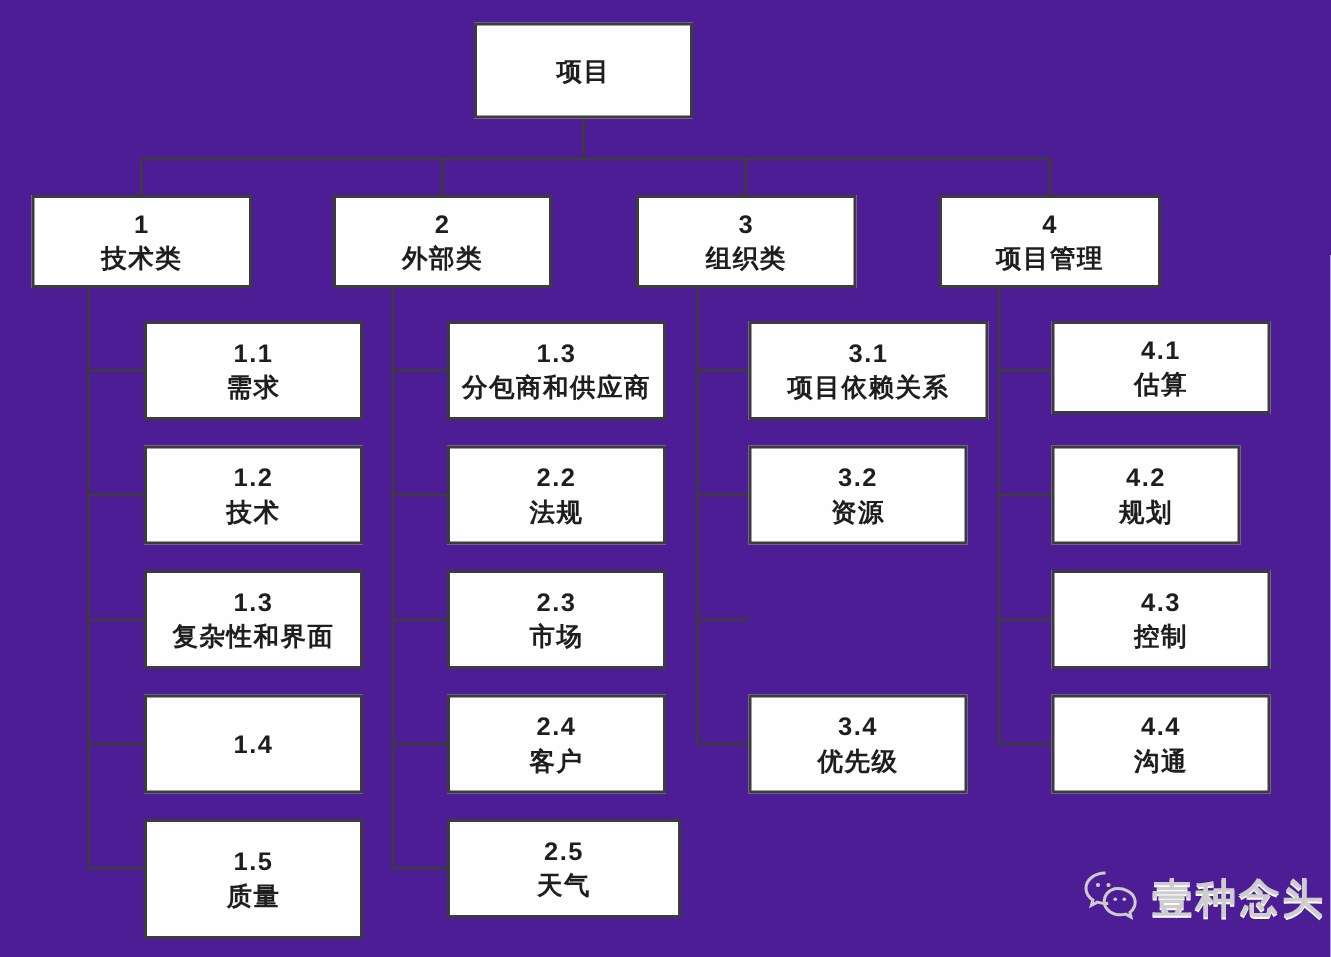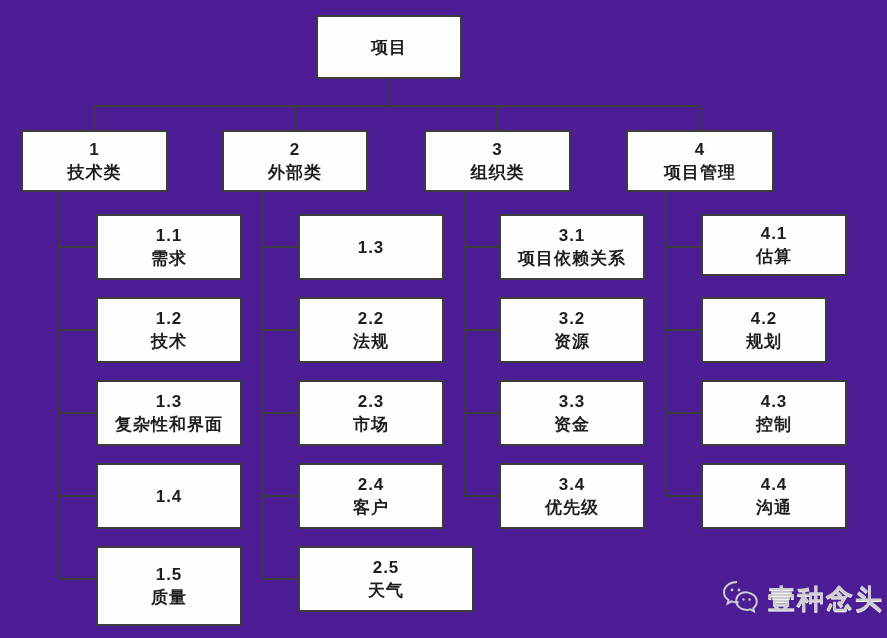--- a/index.html
+++ b/index.html
@@ -132,49 +132,46 @@
   <div class="box" style="left:96px;top:463px;width:146px;height:66px">
     <span class="ln">1.4</span>
   </div>
   <div class="box" style="left:96px;top:546px;width:146px;height:80px">
     <span class="ln">1.5</span>
     <span class="ln">质量</span>
   </div>
 
   <div class="box" style="left:298px;top:214px;width:146px;height:66px">
     <span class="ln">1.3</span>
+    <span class="ln">分包商和供应商</span>
   </div>
   <div class="box" style="left:298px;top:297px;width:146px;height:66px">
     <span class="ln">2.2</span>
     <span class="ln">法规</span>
   </div>
   <div class="box" style="left:298px;top:380px;width:146px;height:66px">
     <span class="ln">2.3</span>
     <span class="ln">市场</span>
   </div>
   <div class="box" style="left:298px;top:463px;width:146px;height:66px">
     <span class="ln">2.4</span>
     <span class="ln">客户</span>
   </div>
-  <div class="box" style="left:298px;top:546px;width:176px;height:66px">
+  <div class="box" style="left:298px;top:546px;width:156px;height:66px">
     <span class="ln">2.5</span>
     <span class="ln">天气</span>
   </div>
 
-  <div class="box" style="left:499px;top:214px;width:146px;height:66px">
+  <div class="box" style="left:499px;top:214px;width:160px;height:66px">
     <span class="ln">3.1</span>
     <span class="ln">项目依赖关系</span>
   </div>
   <div class="box" style="left:499px;top:297px;width:146px;height:66px">
     <span class="ln">3.2</span>
     <span class="ln">资源</span>
-  </div>
-  <div class="box" style="left:499px;top:380px;width:146px;height:66px">
-    <span class="ln">3.3</span>
-    <span class="ln">资金</span>
   </div>
   <div class="box" style="left:499px;top:463px;width:146px;height:66px">
     <span class="ln">3.4</span>
     <span class="ln">优先级</span>
   </div>
 
   <div class="box" style="left:701px;top:214px;width:146px;height:62px">
     <span class="ln">4.1</span>
     <span class="ln">估算</span>
   </div>

